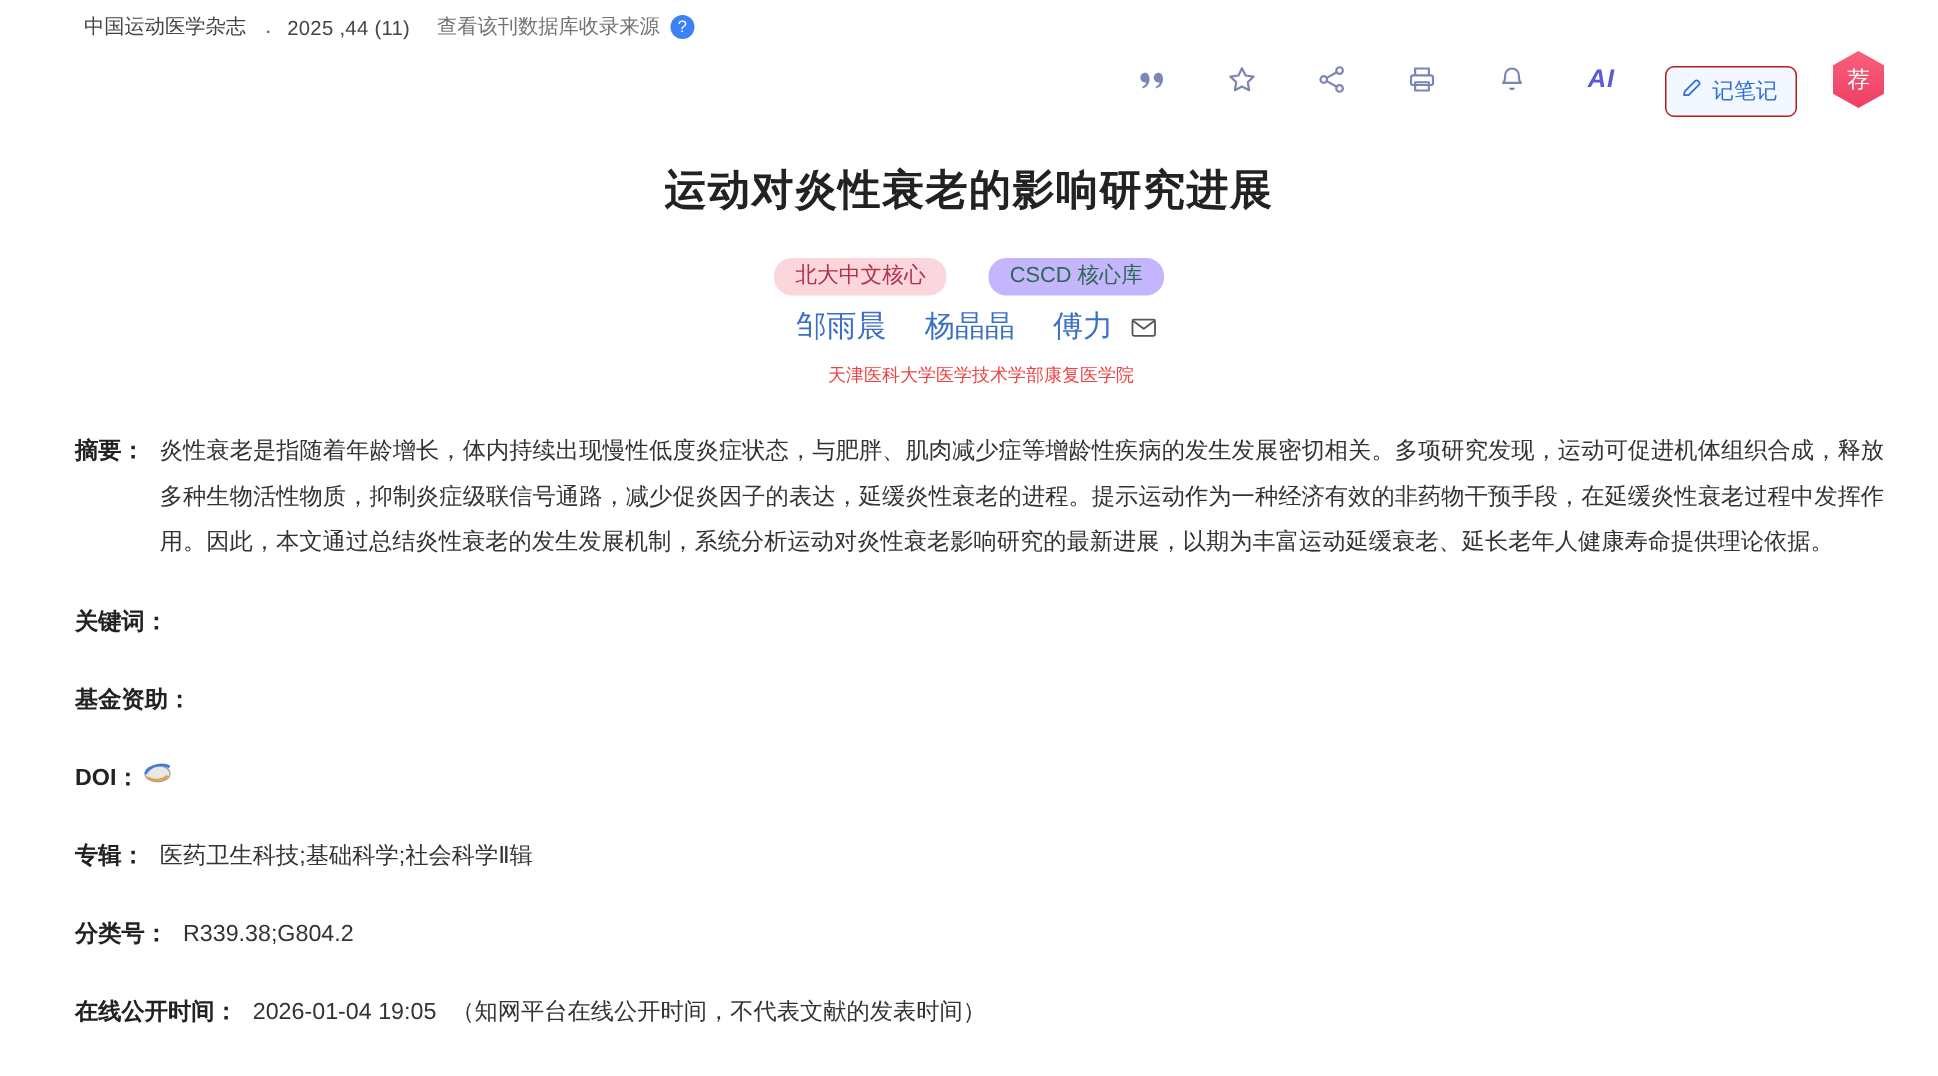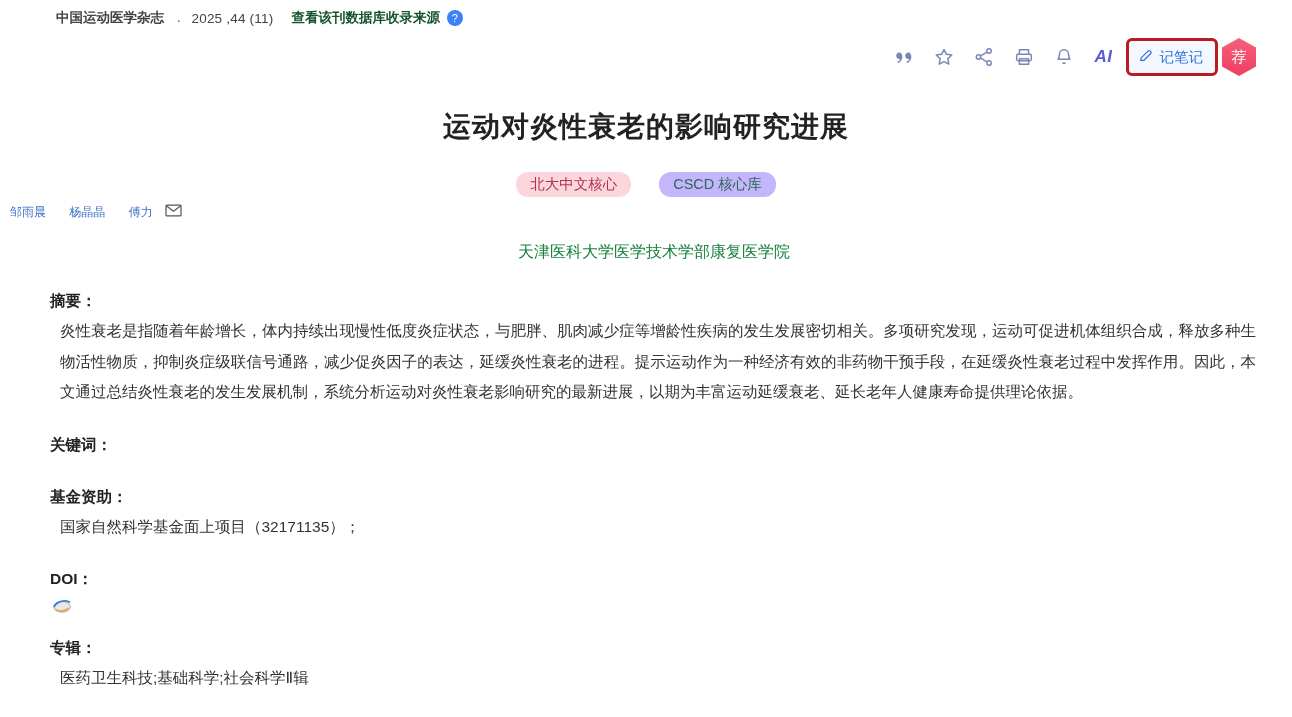--- a/index.html
+++ b/index.html
@@ -23,59 +23,57 @@
     height: 28px;
     display: flex;
     align-items: center;
     padding: 4px 0 0 56px;
     font-size: 13.5px;
     color: #444;
     white-space: nowrap;
   }
   .topbar .journal {
     color: #444;
-    font-weight: bold;
   }
   .topbar .dot {
     margin: 0 6px 0 8px;
     color: #666;
   }
   .topbar .issue {
     color: #444;
     letter-spacing: .2px;
   }
   .topbar .srclink {
     margin-left: 18px;
-    color: #14532d;
-    cursor: pointer;
-    font-weight: bold;
+    color: #737373;
+    cursor: pointer;
   }
   .qmark {
     display: inline-flex;
     align-items: center;
     justify-content: center;
     width: 16px; height: 16px;
     border-radius: 50%;
     background: #3b82f6;
     color: #fff;
     font-size: 11px;
     margin-left: 7px;
     vertical-align: middle;
     line-height: 16px;
     cursor: pointer;
   }
 
   
   .toolbar {
     position: absolute;
-    top: 38px;
+    top: 28px;
     right: 36px;
     display: flex;
     align-items: center;
-    gap: 4px;
+    gap: 24px;
   }
   .tool-icon {
     width: 36px; height: 36px;
     display: flex;
     align-items: center;
     justify-content: center;
     color: #7b86b4;
     cursor: pointer;
     border-radius: 6px;
   }
@@ -84,29 +82,30 @@
     font-weight: bold;
     font-size: 17px;
     color: #5b5bd6;
     font-style: italic;
     letter-spacing: .5px;
   }
   .note-btn {
     display: flex;
     align-items: center;
     gap: 6px;
-    border: 3px solid #b91c1c;
+    border: 1px solid #b91c1c;
     border-radius: 6px;
     background: #f3f7ff;
     color: #2f6fdc;
     font-size: 14.5px;
     padding: 6px 12px 6px 9px;
     cursor: pointer;
     height: 20px;
     line-height: 20px;
+    margin-top: 16px;
   }
   .rec-badge {
     width: 34px; height: 38px;
     background: linear-gradient(180deg,#f7607c,#ef3f63);
     color: #fff;
     font-size: 15px;
     display: flex;
     align-items: center;
     justify-content: center;
     cursor: pointer;
@@ -143,58 +142,58 @@
     color: #b3314c;
   }
   .badge.cscd {
     background: #c4b5fd;
     color: #2a6a53;
   }
   .authors {
     position: absolute;
     top: 204px;
     left: 0; right: 0;
-    font-size: 12px;
+    text-align: center;
+    font-size: 20px;
     color: #3b6fc4;
   }
   .authors span.author {
     margin: 0 10px;
     cursor: pointer;
   }
   .mail-ico {
     display: inline-block;
     margin-left: 2px;
     color: #555;
     vertical-align: -1px;
   }
   .affil {
     position: absolute;
     top: 242px;
     left: 0; right: 0;
     text-align: center;
-    font-size: 16px;
-    color: #15803d;
+    font-size: 12px;
+    color: #ef4444;
     cursor: pointer;
     padding-left: 16px;
   }
 
   
   .meta {
     position: absolute;
     top: 286px;
     left: 50px;
     right: 36px;
   }
   .row {
     display: flex;
     align-items: flex-start;
     margin-bottom: 22px;
     font-size: 15.5px;
     line-height: 30px;
-    flex-direction: column;
   }
   .row .lbl {
     font-weight: bold;
     color: #222;
     flex: 0 0 auto;
     white-space: nowrap;
   }
   .row .val {
     color: #333;
     margin-left: 10px;
@@ -307,21 +306,20 @@
     <div class="lbl">摘要：</div>
     <div class="val">炎性衰老是指随着年龄增长，体内持续出现慢性低度炎症状态，与肥胖、肌肉减少症等增龄性疾病的发生发展密切相关。多项研究发现，运动可促进机体组织合成，释放多种生物活性物质，抑制炎症级联信号通路，减少促炎因子的表达，延缓炎性衰老的进程。提示运动作为一种经济有效的非药物干预手段，在延缓炎性衰老过程中发挥作用。因此，本文通过总结炎性衰老的发生发展机制，系统分析运动对炎性衰老影响研究的最新进展，以期为丰富运动延缓衰老、延长老年人健康寿命提供理论依据。</div>
   </div>
 
   <div class="row kw">
     <div class="lbl">关键词：</div>
   </div>
 
   <div class="row">
     <div class="lbl">基金资助：</div>
-    <div class="val">国家自然科学基金面上项目（32171135）；</div>
   </div>
 
   <div class="row doi">
     <div class="lbl">DOI：</div>
     <span class="doi-ico">
       <svg width="20" height="17" viewBox="0 0 24 20">
         <ellipse cx="12" cy="11.5" rx="10" ry="6.5" fill="#e8e8e8" stroke="#9aa0a6" stroke-width="1"></ellipse>
         <path d="M2.4 11.8c3.2-7 13.5-9.2 19.3-5.6" fill="none" stroke="#3b7dd8" stroke-width="2.2"></path>
         <path d="M4 14.6c4.5 3 12 2.6 16-1.4" fill="none" stroke="#e8a33d" stroke-width="2"></path>
       </svg>

